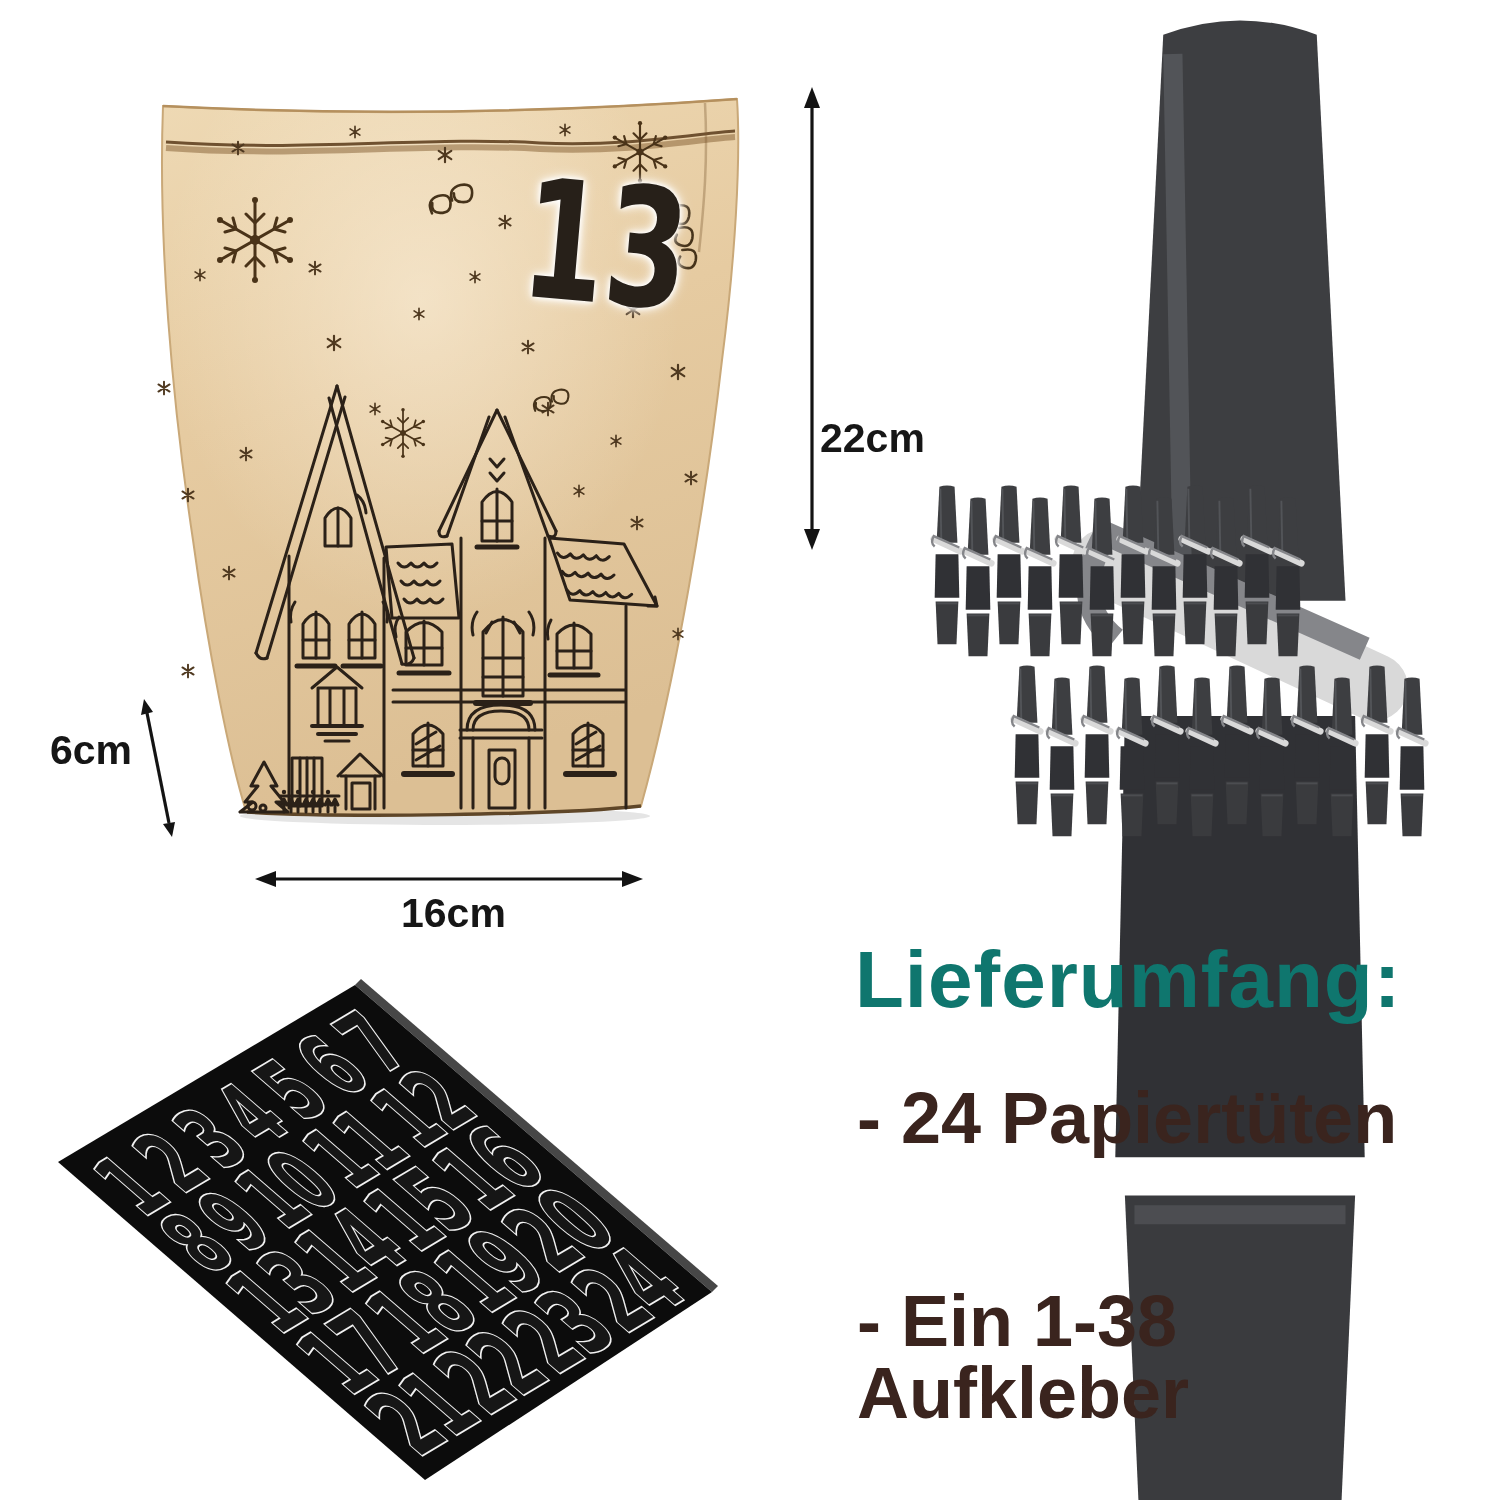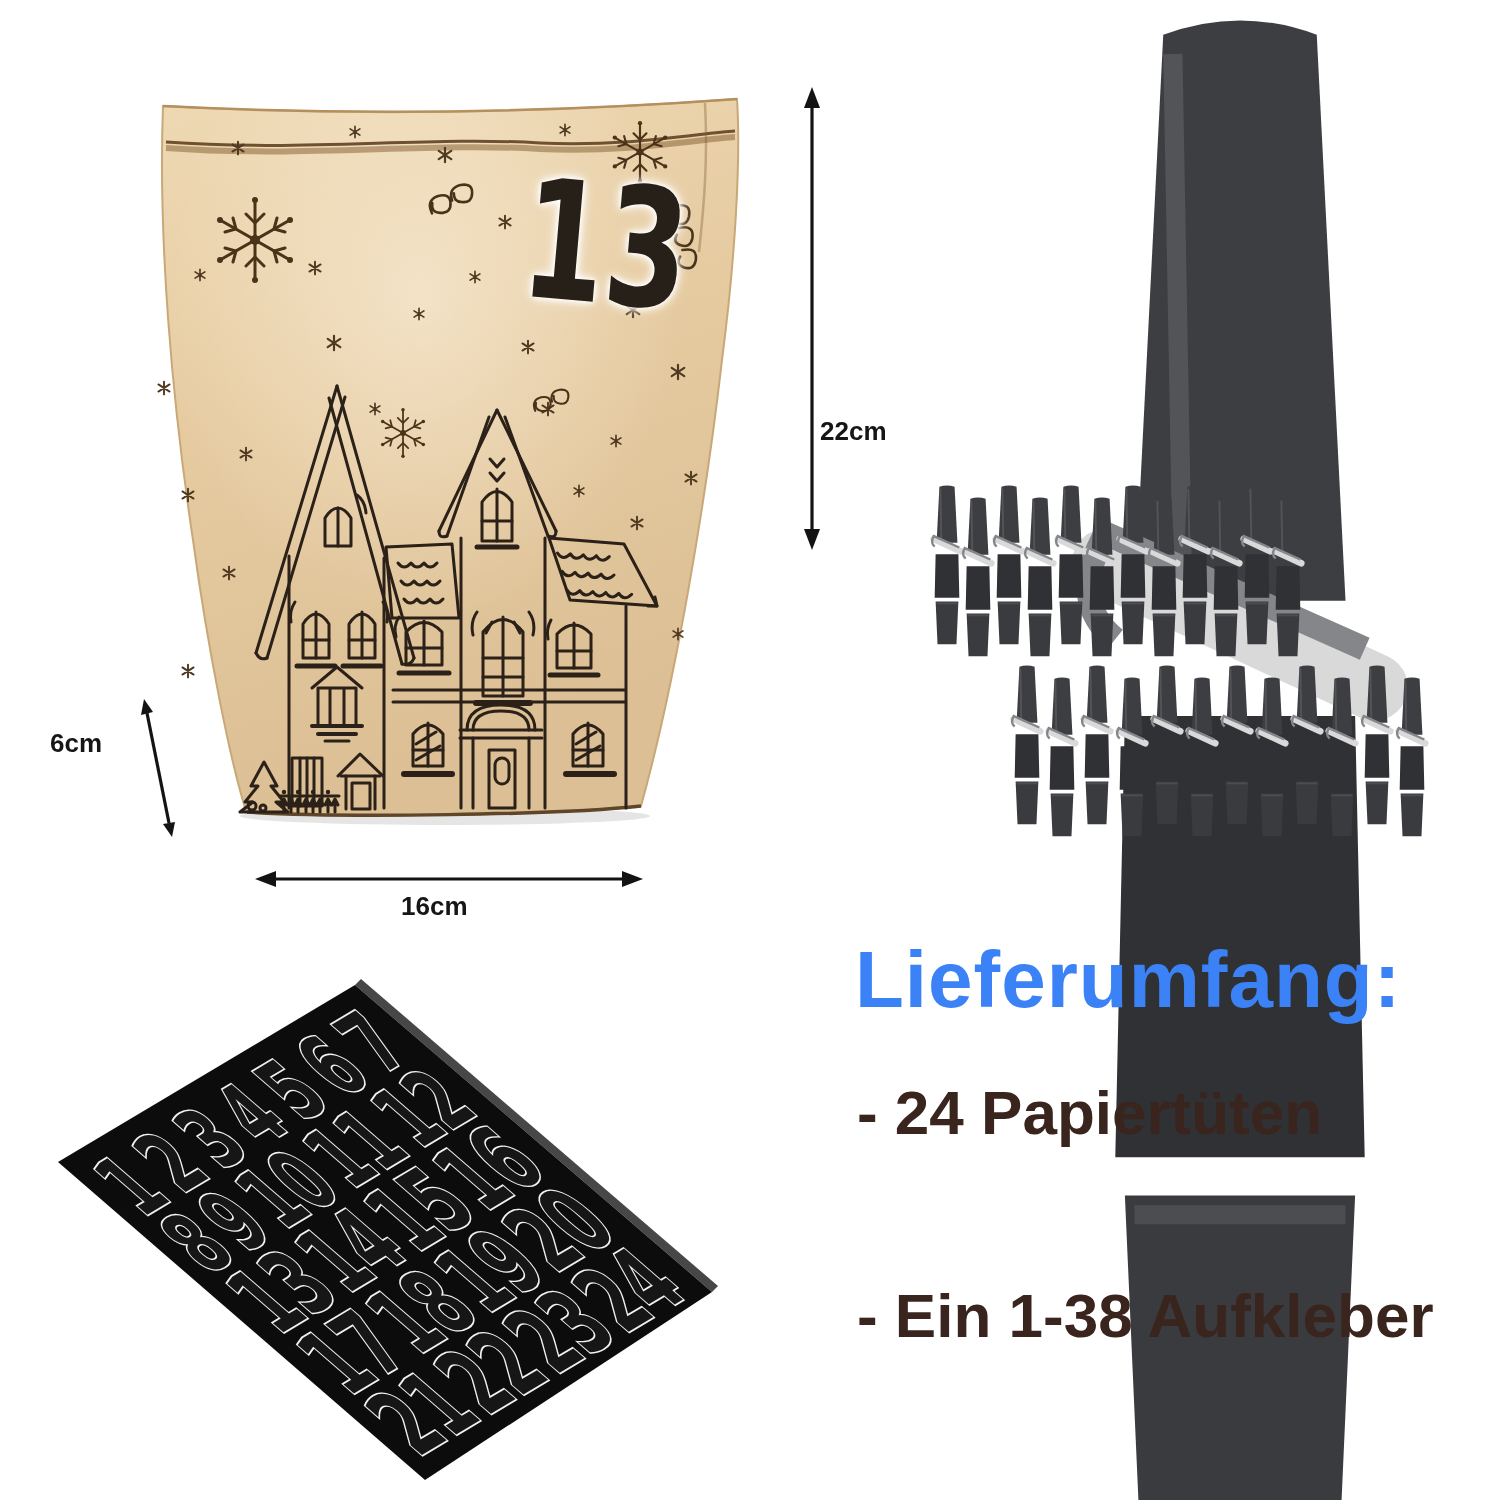--- a/index.html
+++ b/index.html
@@ -2,34 +2,34 @@
 <html><head>
 <meta charset="utf-8">
 <style>
   html,body{margin:0;padding:0;background:#fff;}
   .canvas{position:relative;width:1500px;height:1500px;background:#ffffff;overflow:hidden;
           font-family:"Liberation Sans",sans-serif;}
   .abs{position:absolute;}
   svg.scene{position:absolute;left:0;top:0;}
 
   
-  .dim-label{font-weight:bold;font-size:26px;color:#161616;line-height:1;}
+  .dim-label{font-weight:bold;font-size:41px;color:#161616;line-height:1;}
 
   
   .bag-number{
     left:498px;top:162px;width:180px;text-align:center;
     font-family:"DejaVu Sans",sans-serif;font-weight:bold;font-size:165px;line-height:1;
     color:#272019;transform:rotate(5deg) scaleX(.72);transform-origin:center;
     text-shadow:0 0 6px #fff,0 0 10px #fff,0 0 16px rgba(255,255,255,.9);
   }
 
   
   .contents-heading{left:855px;top:940px;font-weight:bold;font-size:80px;line-height:1;
-    color:#3b82f6;letter-spacing:1px;}
-  .contents-item{left:857px;font-weight:bold;font-size:62px;line-height:1;color:#3a241e;}
+    color:#0f766e;letter-spacing:1px;}
+  .contents-item{left:857px;font-weight:bold;font-size:72px;line-height:1;color:#3a241e;}
   .item-0{top:1082px;} .item-1{top:1190px;} .item-2{top:1285px;}
 
   
   .pin-row{position:absolute;display:flex;align-items:flex-start;}
   .pin-row-1{left:928px;top:484px;}
   .pin-row-2{left:1008px;top:664px;}
   .pin{flex:none;width:38px;height:163px;}
   .pin-row-1 .pin{margin-right:-7px;}
   .pin-row-2 .pin{margin-right:-3px;}
   .pin:nth-child(even){transform:translateY(12px);}

